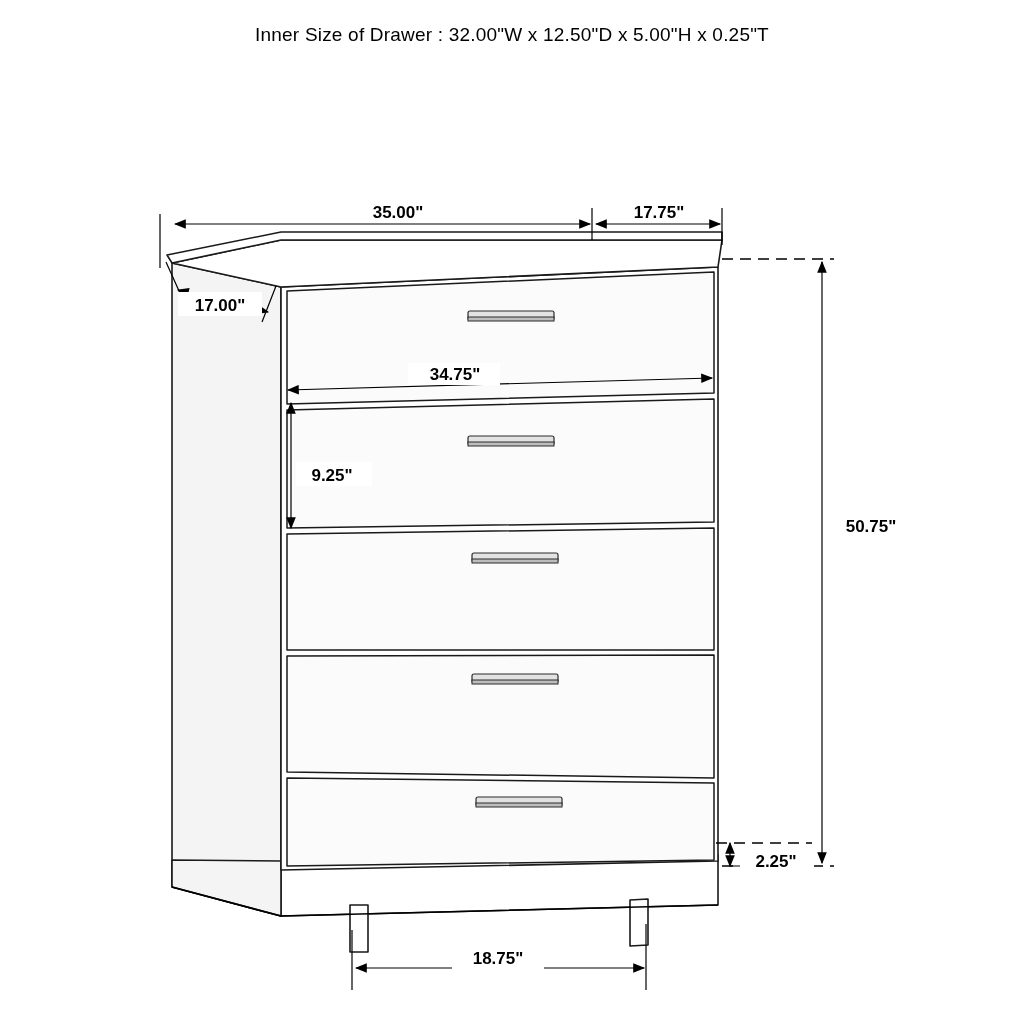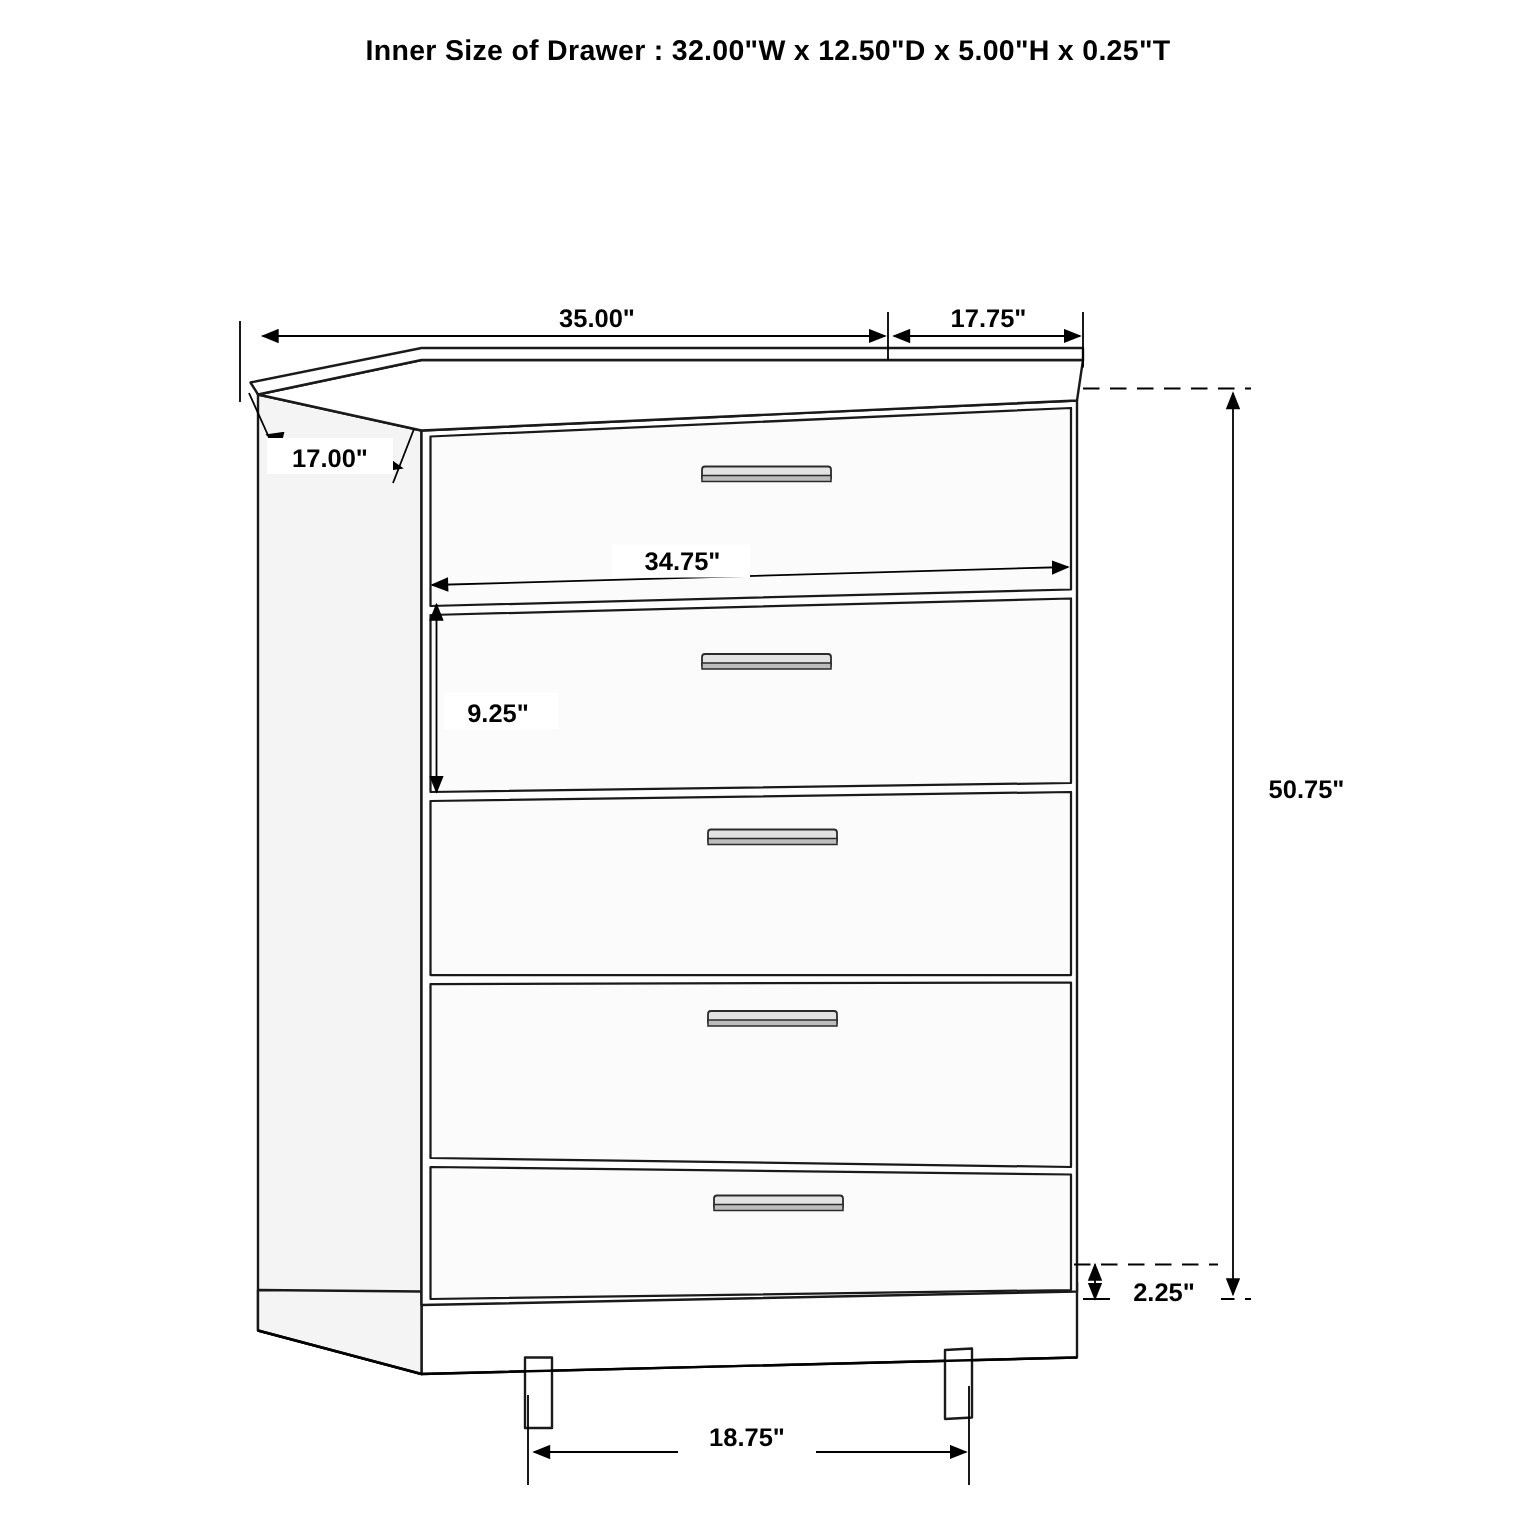--- a/index.html
+++ b/index.html
@@ -20,21 +20,21 @@
     width: 1024px;
     height: 1024px;
   }
   .title {
     position: absolute;
     top: 24px;
     left: 0;
     width: 1024px;
     text-align: center;
     font-size: 19px;
-    font-weight: bold;
+    font-weight: normal;
     letter-spacing: 0.2px;
   }
   svg.diagram {
     position: absolute;
     top: 0;
     left: 0;
     width: 1024px;
     height: 1024px;
   }
   .dimtext {

